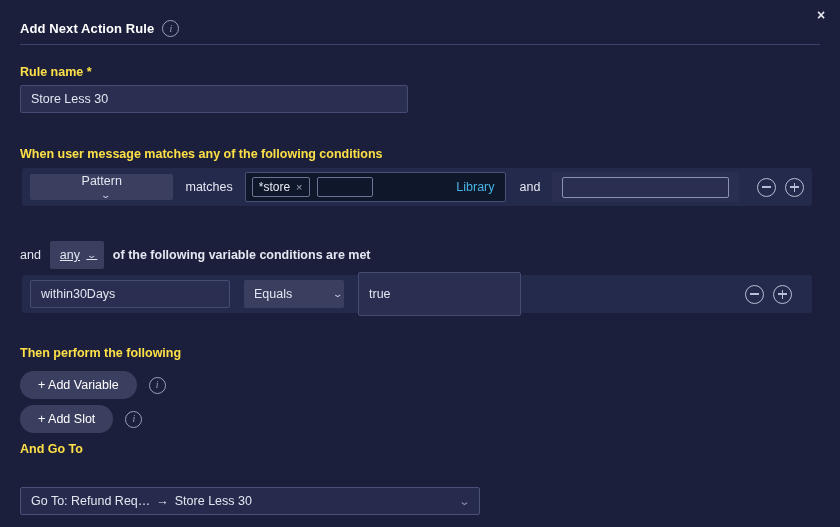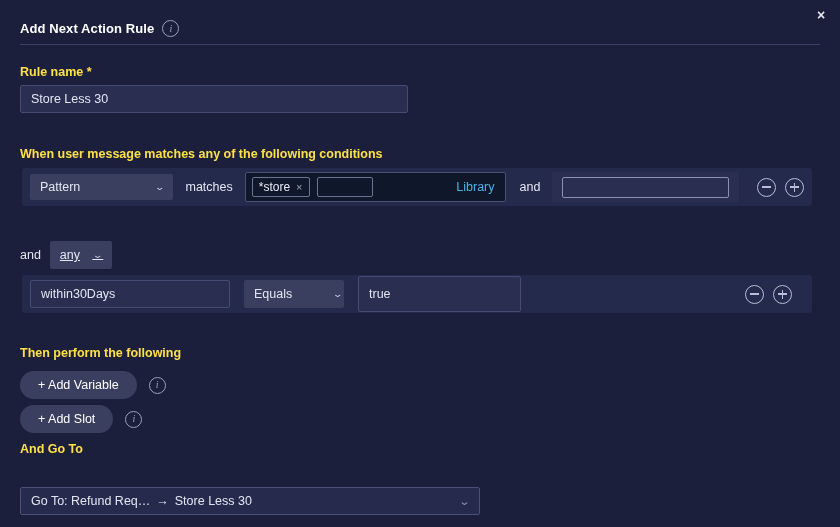--- a/index.html
+++ b/index.html
@@ -314,21 +314,21 @@
 </div>
 <div class="divider"></div>
 
 <div class="section-label" style="top:65px;">Rule name *</div>
 <input class="text-input" style="left: 20px; top: 85px; width: 388px; height: 28px;" value="Store Less 30">
 
 <div class="section-label" style="top:147px;">When user message matches any of the following conditions</div>
 
 <div class="cond-row" style="left:22px; top:168px; width:790px; height:38px; padding:0 8px;">
 
-  <div class="select-box" style="width:146px; height:26px;">
+  <div class="select-box" style="width:146px; height:26px;flex-direction:column;">
     <span>Pattern</span>
     <span class="chev">⌄</span>
   </div>
 
   <span class="static-word" style="margin-left:12px;">matches</span>
 
   <div class="pattern-box" style="margin-left:12px; width:266px; height:30px;">
     <span class="chip">
       <span>*store</span>
       <span class="chip-x">×</span>
@@ -347,36 +347,37 @@
     <span class="bar-h"></span>
   </span>
   <span class="circ-btn" style="margin-left:9px;">
     <span class="bar-h"></span>
     <span class="bar-v"></span>
   </span>
 </div>
 
 <div class="anyline" style="top:241px;">
   <span class="static-word">and</span>
-  <div class="select-box" style="width:62px; height:28px;text-decoration:underline;">
+  <div class="select-box" style="width:54px; height:28px;text-decoration:underline;">
     <span>any</span>
     <span class="chev">⌄</span>
   </div>
+  <span class="static-word" style="font-weight:bold;">of the following variable conditions are met</span>
 </div>
 
 <div class="cond-row" style="left:22px; top:275px; width:790px; height:38px; padding:0 8px;">
 
   <input class="text-input" style="position: relative; left: 0px; top: 0px; width: 200px; height: 28px;" value="within30Days">
 
   <div class="select-box" style="margin-left:14px; width:100px; height:28px;gap:34px;">
     <span>Equals</span>
     <span class="chev">⌄</span>
   </div>
 
-  <input class="text-input" style="position: relative; left: 0px; top: 0px; margin-left: 14px; width: 163px; height: 36px;" value="true">
+  <input class="text-input" style="position: relative; left: 0px; top: 0px; margin-left: 14px; width: 163px; height: 44px;" value="true">
 
   <span class="circ-btn" style="margin-left:224px;">
     <span class="bar-h"></span>
   </span>
   <span class="circ-btn" style="margin-left:9px;">
     <span class="bar-h"></span>
     <span class="bar-v"></span>
   </span>
 </div>
 

